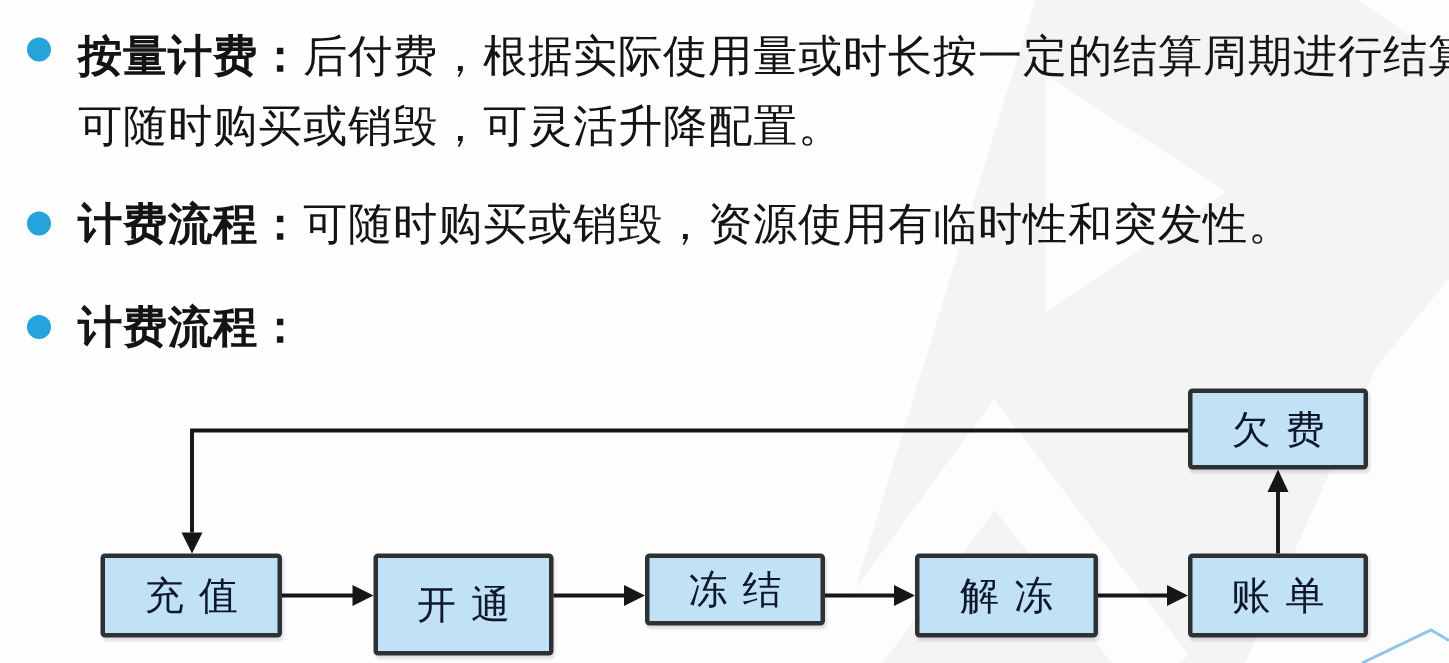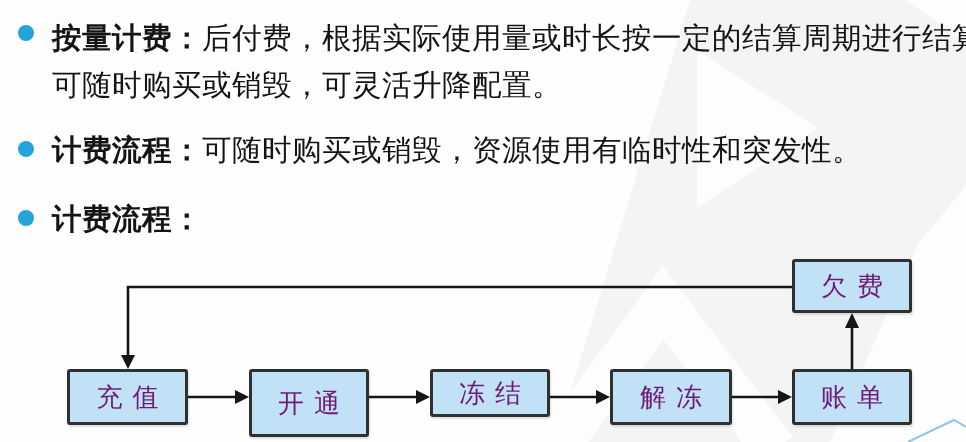--- a/index.html
+++ b/index.html
@@ -26,21 +26,21 @@
   .bullet-text .line2{display:block;}
 
   .flow-node{
     position:absolute;z-index:4;
     display:flex;align-items:center;justify-content:center;
     background:#c1e1f6;
     border:3px solid #2e3133;
     border-radius:3px;
     box-sizing:border-box;
     box-shadow:1px 2px 2px rgba(0,0,0,0.12);
-    font-size:26px;color:#701a75;
+    font-size:26px;color:#0f172a;
   }
   .flow-node .lbl{letter-spacing:10px;padding-left:10px;}
 
   .n-recharge{left:67px;top:369px;width:121px;height:56px;text-align:right;}
   .n-activate{left:249px;top:369px;width:120px;height:68px;}
   .n-freeze{left:430px;top:369px;width:120px;height:48px;}
   .n-unfreeze{left:610px;top:369px;width:122px;height:56px;}
   .n-bill{left:792px;top:369px;width:120px;height:56px;}
   .n-arrears{left:792px;top:259px;width:120px;height:54px;}
 </style>

